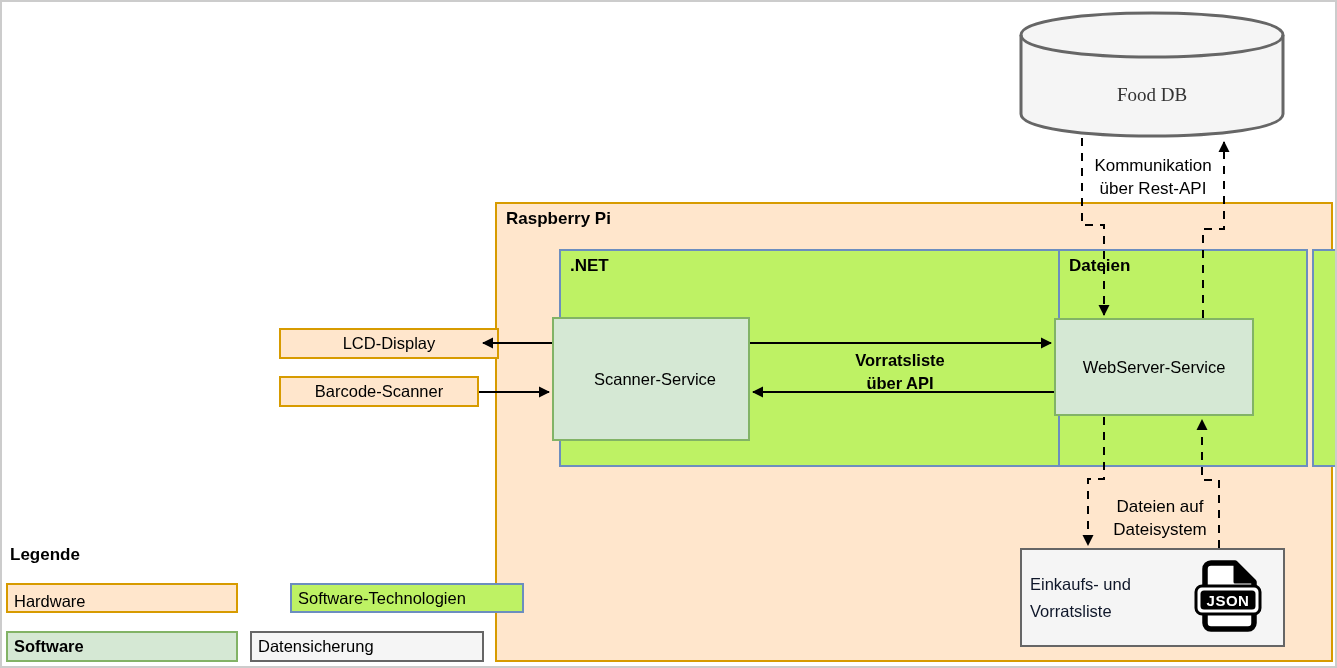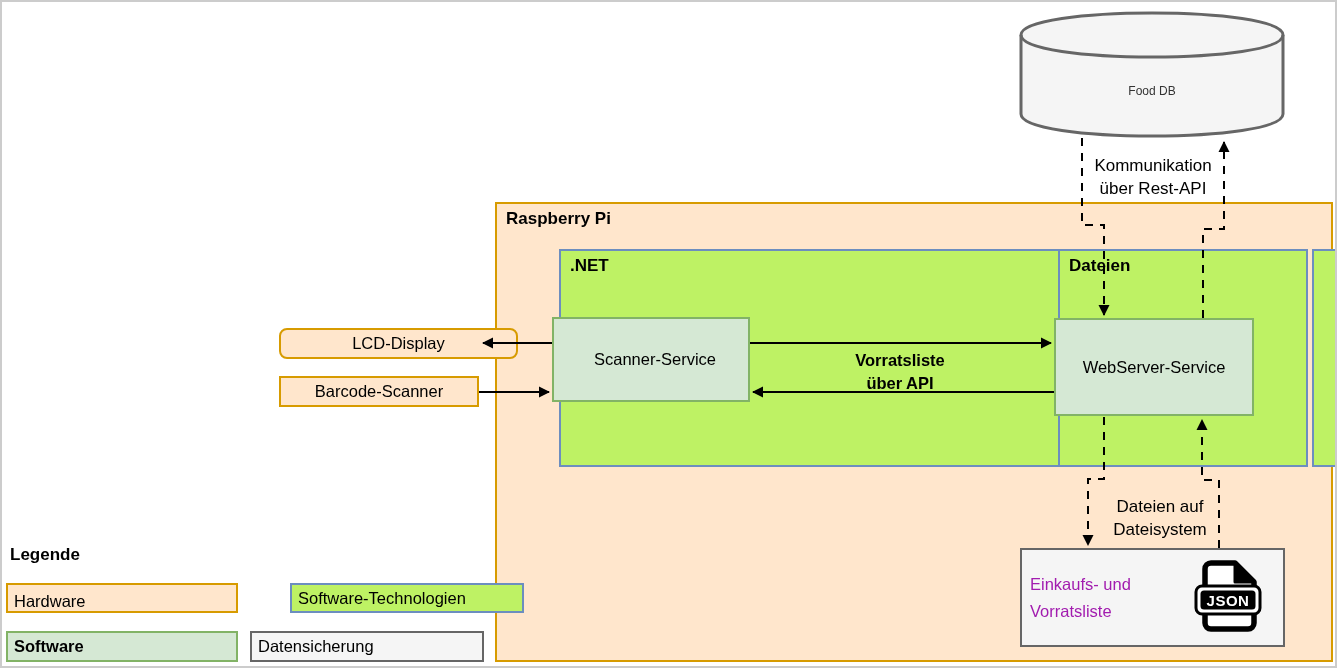--- a/index.html
+++ b/index.html
@@ -15,24 +15,24 @@
   .gray{background:#F5F5F5;border-color:#666666;}
   .container-label{position:absolute;top:5px;left:9px;font-weight:bold;font-size:17px;}
   .node{display:flex;align-items:center;justify-content:center;font-size:16.5px;text-align:center;}
   .overlay{position:absolute;left:0;top:0;z-index:2;pointer-events:none;}
   .edge-label{
     position:absolute;transform:translateX(-50%);text-align:center;
     font-size:17px;line-height:23px;white-space:nowrap;z-index:3;
   }
   .edge-label.bold{font-weight:bold;font-size:16.5px;}
   .free-label{position:absolute;z-index:3;}
-  .db-label{transform:translateX(-50%);font-size:12px;color:#333;}
+  .db-label{transform:translateX(-50%);font-size:19px;color:#333;font-family:Liberation Serif, serif;}
   .storage-text{
     display:flex;flex-direction:column;justify-content:center;
-    padding-left:8px;font-size:16.5px;line-height:27px;color:#a21caf;
+    padding-left:8px;font-size:16.5px;line-height:27px;color:#0f172a;
   }
   .legend-title{font-weight:bold;font-size:17px;}
   .legend-item{display:flex;align-items:center;padding-left:6px;font-size:16.5px;}
 </style>
 </head>
 <body>
 
 <div class="canvas">
 
   <div class="box orange" style="left:493px;top:200px;width:838px;height:460px;">
@@ -42,29 +42,29 @@
   <div class="box blue" style="left:517px;top:247px;width:501px;height:218px;">
     <div class="container-label">.NET</div>
   </div>
 
   <div class="box blue" style="left:1016px;top:247px;width:250px;height:218px;">
     <div class="container-label">Dateien</div>
   </div>
 
   <div class="box blue" style="left:1270px;top:247px;width:45px;height:218px;"></div>
 
-  <div class="box green node" style="left:550px;top:315px;width:198px;height:85px;padding-left:8px;">
+  <div class="box green node" style="left:550px;top:315px;width:198px;height:124px;padding-left:8px;">
     <span>Scanner-Service</span>
   </div>
 
   <div class="box green node" style="left:1052px;top:316px;width:200px;height:98px;">
     <span>WebServer-Service</span>
   </div>
 
-  <div class="box orange node" style="left:277px;top:326px;width:239px;height:31px;border-radius:8px;">
+  <div class="box orange node" style="left:277px;top:326px;width:220px;height:31px;">
     <span>LCD-Display</span>
   </div>
 
   <div class="box orange node" style="left:277px;top:374px;width:200px;height:31px;">
     <span>Barcode-Scanner</span>
   </div>
 
   <div class="box gray storage-text" style="left:1018px;top:546px;width:265px;height:99px;">
     <span>Einkaufs- und</span>
     <span>Vorratsliste</span>

